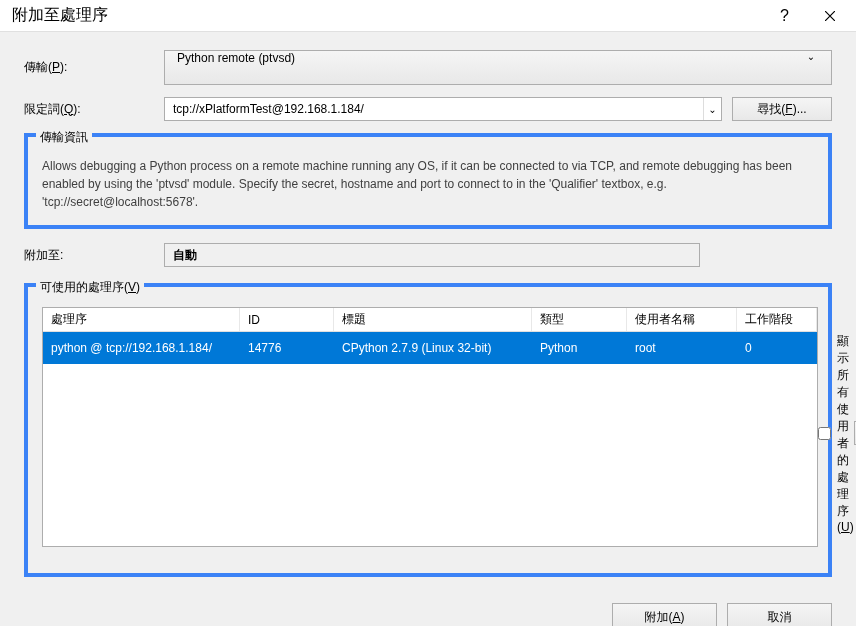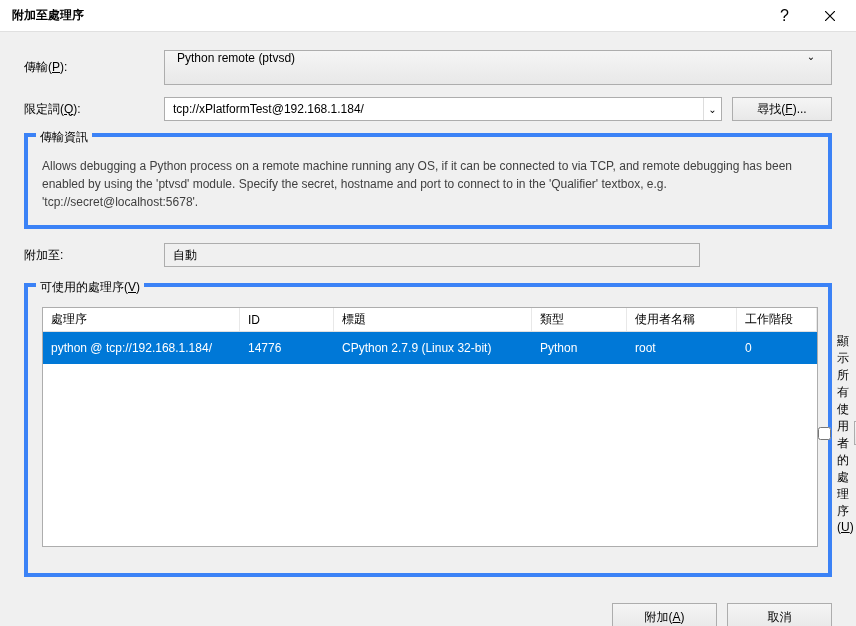--- a/index.html
+++ b/index.html
@@ -14,22 +14,21 @@
     .titlebar {
       height: 32px;
       background: #ffffff;
       display: flex;
       align-items: center;
       padding: 0 4px 0 12px;
       border-bottom: 1px solid #e0e0e0;
     }
     .titlebar-title {
       flex: 1;
-      font-size: 12px;
-      font-weight: bold;
+      font-size: 16px;
     }
     .titlebar-btn {
       width: 45px;
       height: 30px;
       display: flex;
       align-items: center;
       justify-content: center;
       cursor: pointer;
       font-size: 14px;
     }
@@ -137,20 +136,21 @@
     }
     .attach-row .form-label { width: 140px; }
     .readonly-box {
       border: 1px solid #adadad;
       height: 24px;
       padding: 0 8px;
       display: flex;
       align-items: center;
       background: #f0f0f0;
       width: 536px;
+      font-weight: bold;
     }
     .processes-group {
       flex: 1;
       display: flex;
       margin-bottom: 14px;
     }
     .process-table {
       border: 1px solid #adadad;
       background: #fff;
       flex: 1 1 auto;

